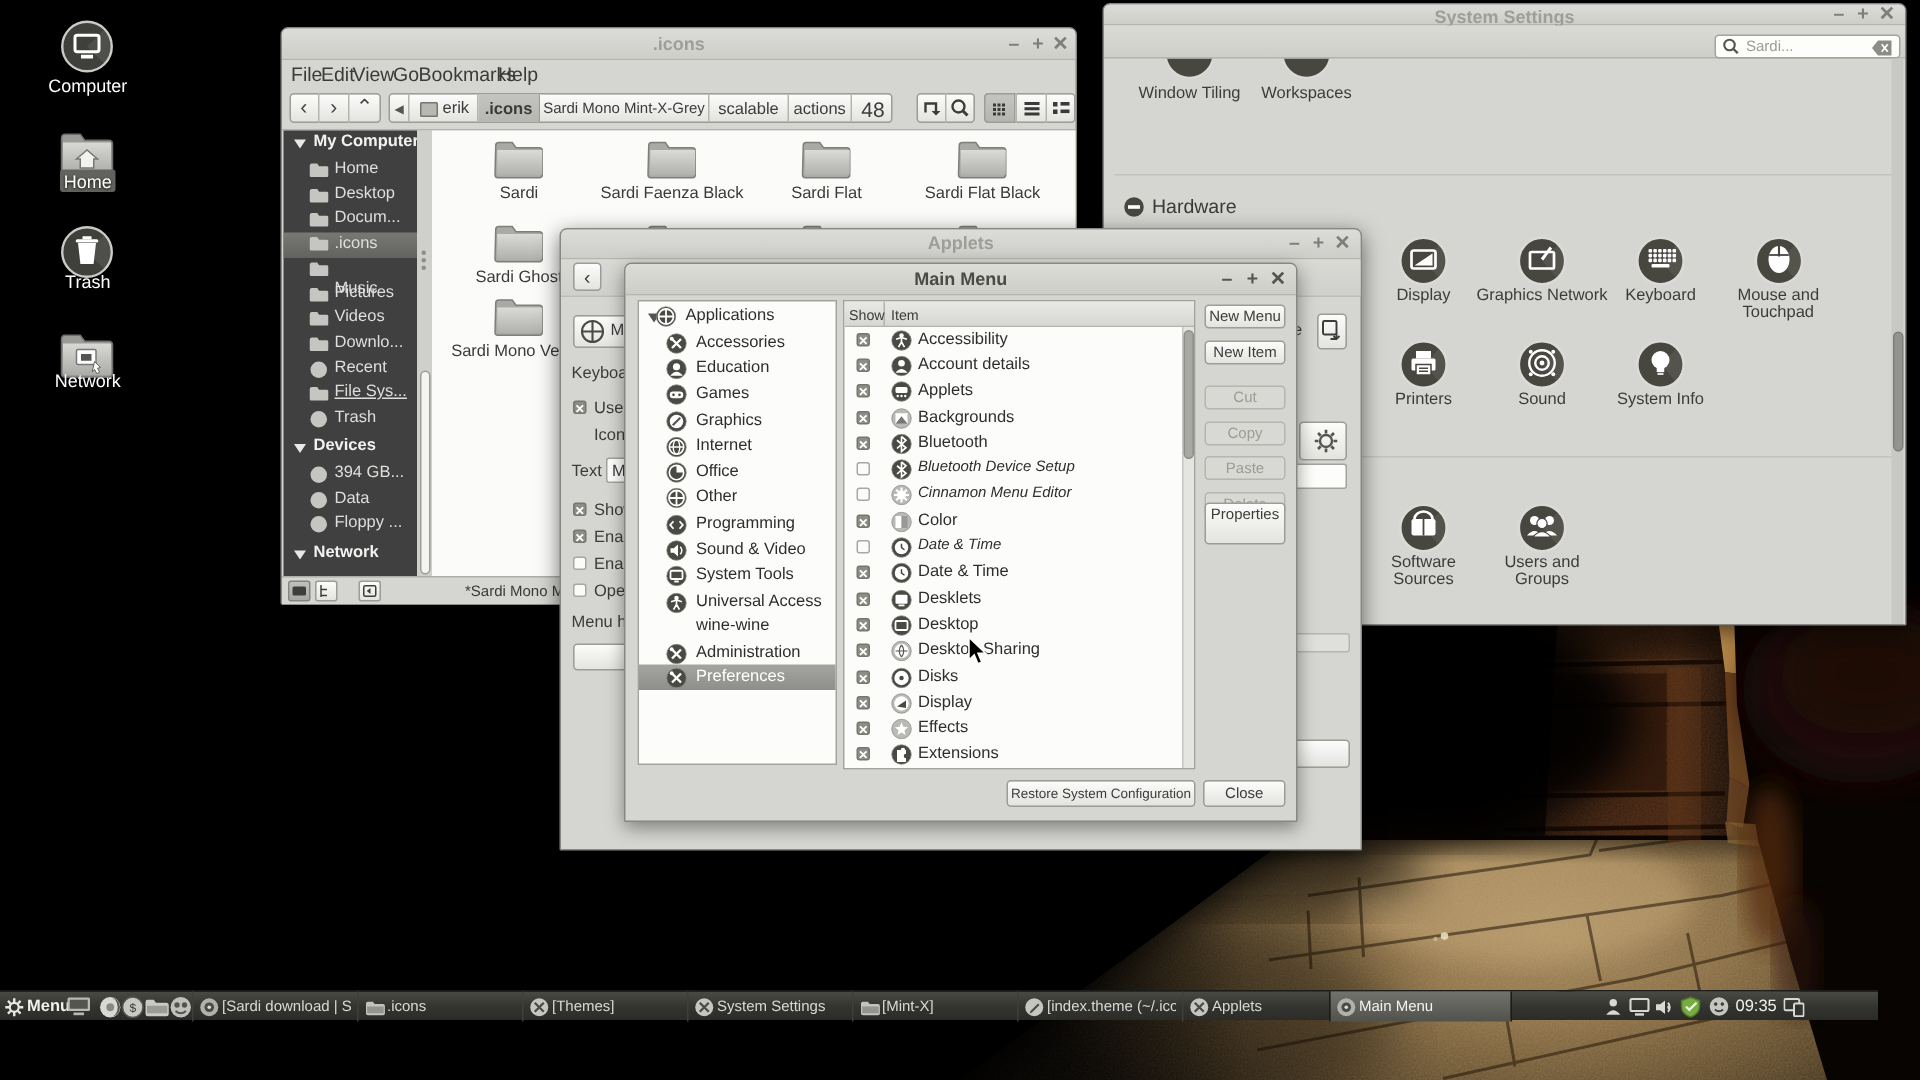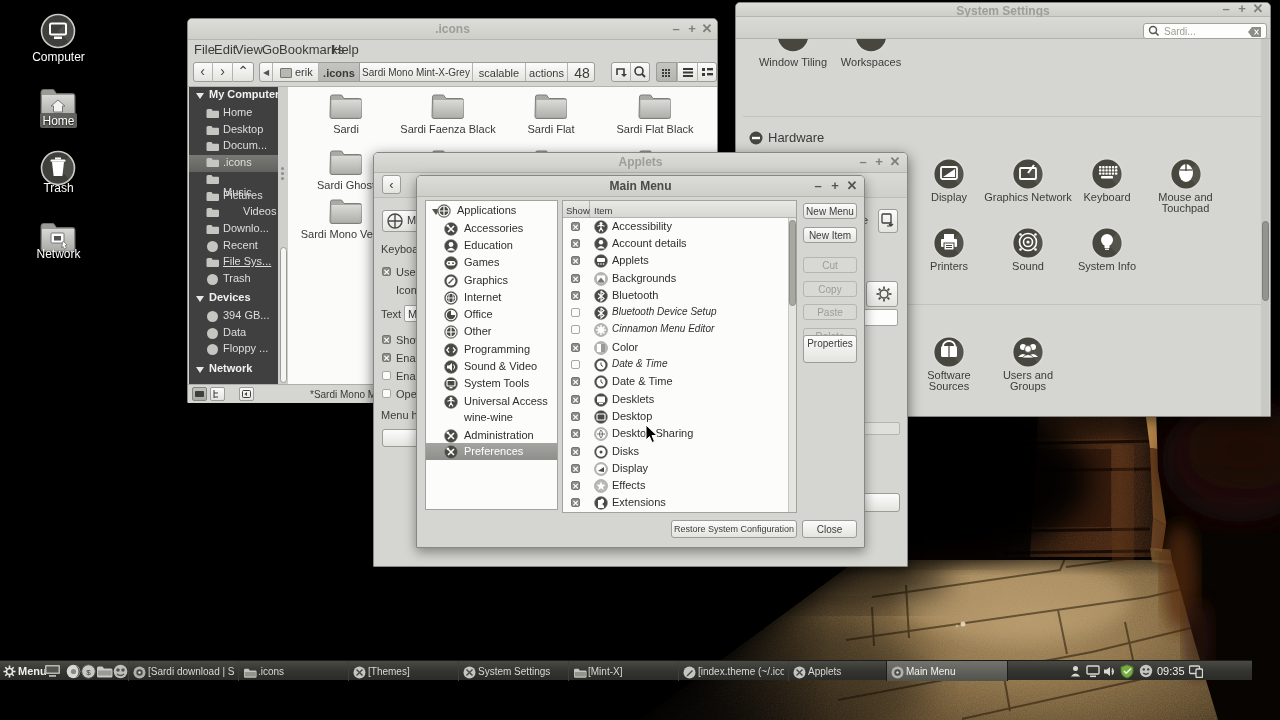--- a/index.html
+++ b/index.html
@@ -263,21 +263,21 @@
         <path d="M0.5,2.5 q0-1.5 1.5-1.5 h3.5 l1.2,1.8 h5.3 q1,0 1,1 v5.2 q0,1 -1,1 h-10.5 q-1,0 -1,-1 Z" fill="#c5c5c1"></path>
       </svg>
       <span class="txt" style="left:34px;top:99px;font-size:11px;color:#dededc;">Music</span>
       <svg class="abs" width="13" height="11" style="left:17px;top:103.5px">
         <path d="M0.5,2.5 q0-1.5 1.5-1.5 h3.5 l1.2,1.8 h5.3 q1,0 1,1 v5.2 q0,1 -1,1 h-10.5 q-1,0 -1,-1 Z" fill="#c5c5c1"></path>
       </svg>
       <span class="txt" style="left:34px;top:102px;font-size:11px;color:#dededc;">Pictures</span>
       <svg class="abs" width="13" height="11" style="left:17px;top:119.5px">
         <path d="M0.5,2.5 q0-1.5 1.5-1.5 h3.5 l1.2,1.8 h5.3 q1,0 1,1 v5.2 q0,1 -1,1 h-10.5 q-1,0 -1,-1 Z" fill="#c5c5c1"></path>
       </svg>
-      <span class="txt" style="left:34px;top:118px;font-size:11px;color:#dededc;margin-left:20px;">Videos</span>
+      <span class="txt" style="left:34px;top:118px;font-size:11px;color:#dededc;">Videos</span>
       <svg class="abs" width="13" height="11" style="left:17px;top:136.5px">
         <path d="M0.5,2.5 q0-1.5 1.5-1.5 h3.5 l1.2,1.8 h5.3 q1,0 1,1 v5.2 q0,1 -1,1 h-10.5 q-1,0 -1,-1 Z" fill="#c5c5c1"></path>
       </svg>
       <span class="txt" style="left:34px;top:135px;font-size:11px;color:#dededc;">Downlo...</span>
       <span class="abs" style="left:18px;top:153.5px;width:11px;height:11px;background:#c5c5c1;border-radius:50%"></span>
       <span class="txt" style="left:34px;top:152px;font-size:11px;color:#dededc">Recent</span>
       <svg class="abs" width="13" height="11" style="left:17px;top:169.5px">
         <path d="M0.5,2.5 q0-1.5 1.5-1.5 h3.5 l1.2,1.8 h5.3 q1,0 1,1 v5.2 q0,1 -1,1 h-10.5 q-1,0 -1,-1 Z" fill="#c5c5c1"></path>
       </svg>
       <span class="txt" style="left:34px;top:168px;font-size:11px;color:#dededc;text-decoration:underline;">File Sys...</span>

